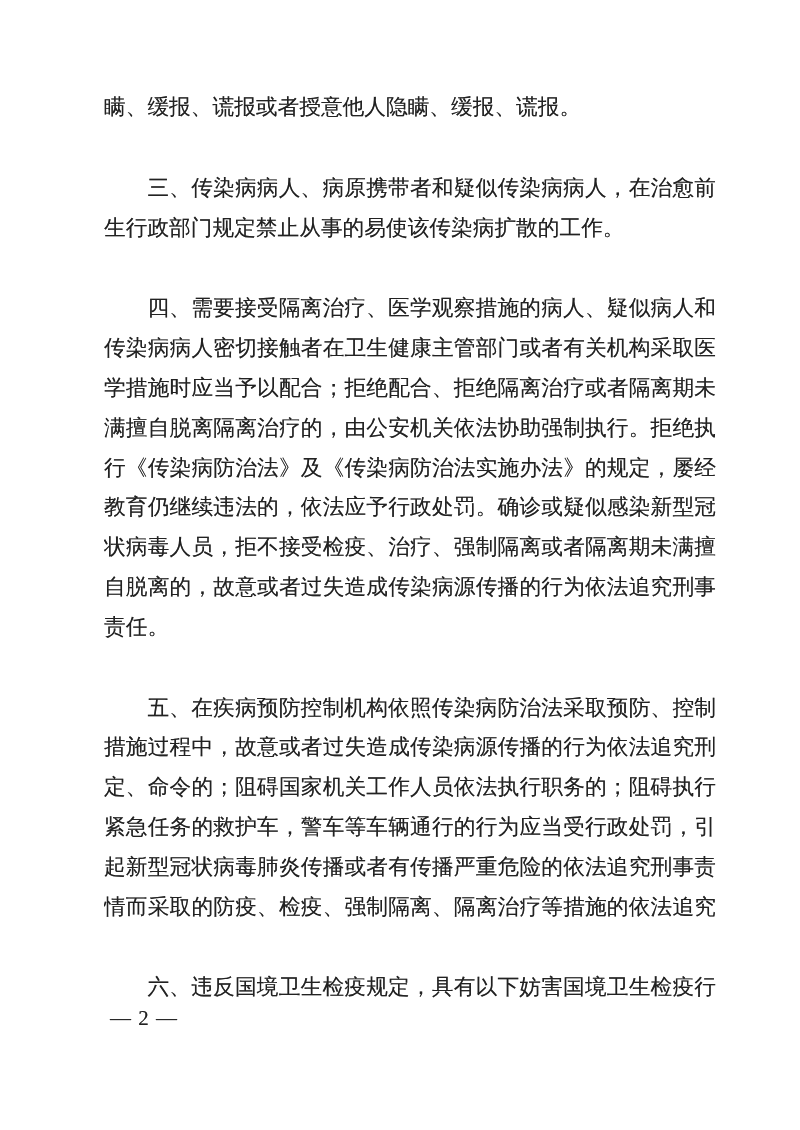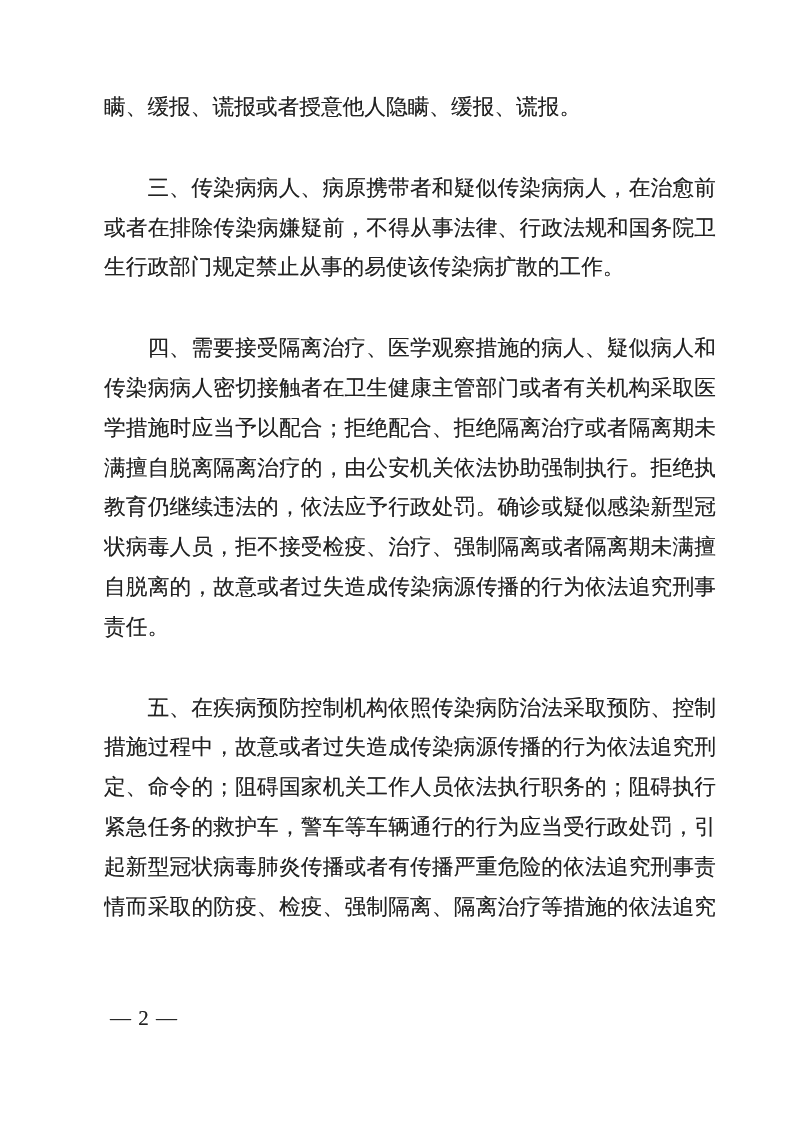--- a/index.html
+++ b/index.html
@@ -63,31 +63,32 @@
     text-shadow: 0 0 0.4px rgba(40,40,40,0.55);
   }
 </style>
 </head>
 <body>
 
 <div class="page">
   <div class="doc-body" id="doc-body">
       <div class="line plain">瞒、缓报、谎报或者授意他人隐瞒、缓报、谎报。</div>
       <div class="line justify indent">三、传染病病人、病原携带者和疑似传染病病人，在治愈前</div>
-      <div class="line justify">或者在排除传染病嫌疑前，不得从事法律、行政法规和国务院卫</div>
       <div class="line plain">生行政部门规定禁止从事的易使该传染病扩散的工作。</div>
       <div class="line justify indent">四、需要接受隔离治疗、医学观察措施的病人、疑似病人和</div>
       <div class="line justify">传染病病人密切接触者在卫生健康主管部门或者有关机构采取医</div>
       <div class="line justify">学措施时应当予以配合；拒绝配合、拒绝隔离治疗或者隔离期未</div>
       <div class="line justify">满擅自脱离隔离治疗的，由公安机关依法协助强制执行。拒绝执</div>
+      <div class="line justify">行《传染病防治法》及《传染病防治法实施办法》的规定，屡经</div>
       <div class="line justify">教育仍继续违法的，依法应予行政处罚。确诊或疑似感染新型冠</div>
       <div class="line justify">状病毒人员，拒不接受检疫、治疗、强制隔离或者隔离期未满擅</div>
       <div class="line justify">自脱离的，故意或者过失造成传染病源传播的行为依法追究刑事</div>
       <div class="line plain">责任。</div>
       <div class="line justify indent">五、在疾病预防控制机构依照传染病防治法采取预防、控制</div>
       <div class="line justify">措施过程中，故意或者过失造成传染病源传播的行为依法追究刑事</div>
       <div class="line justify">定、命令的；阻碍国家机关工作人员依法执行职务的；阻碍执行</div>
       <div class="line justify">紧急任务的救护车，警车等车辆通行的行为应当受行政处罚，引</div>
       <div class="line justify">起新型冠状病毒肺炎传播或者有传播严重危险的依法追究刑事责</div>
       <div class="line justify">情而采取的防疫、检疫、强制隔离、隔离治疗等措施的依法追究</div>
+      <div class="line justify indent">六、违反国境卫生检疫规定，具有以下妨害国境卫生检疫行</div>
     </div>
   <div class="page-number">— 2 —</div>
 </div>
 
 </body></html>

